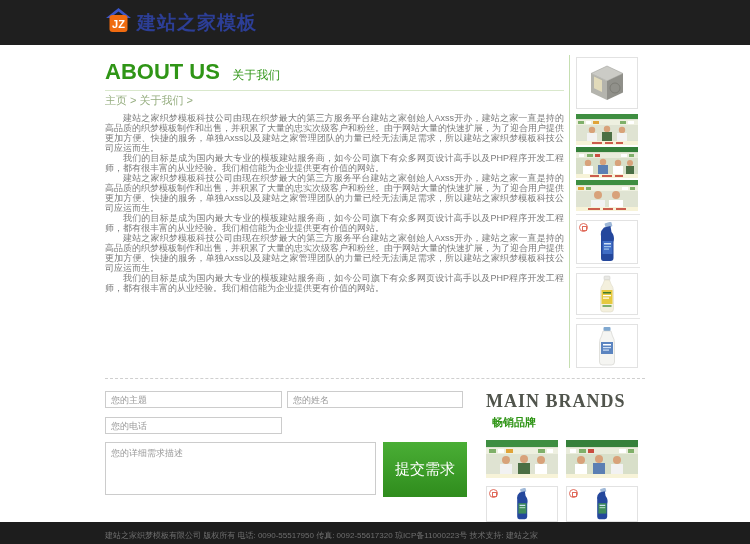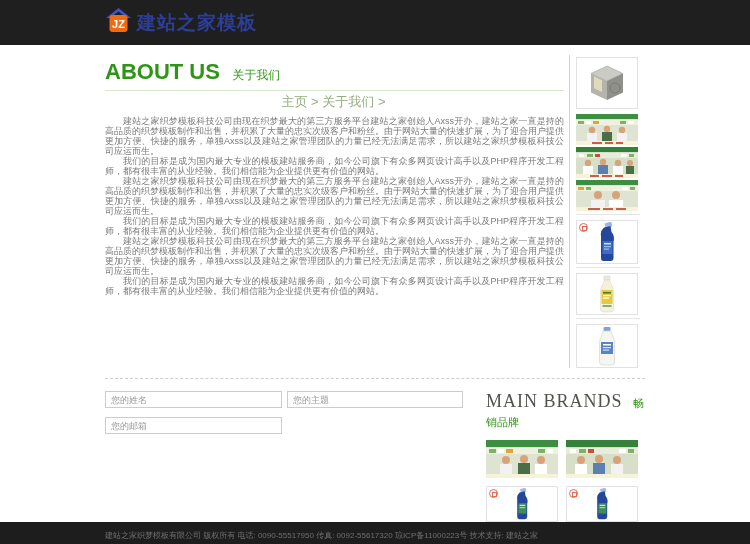--- a/index.html
+++ b/index.html
@@ -17,21 +17,21 @@
 
   
   .main { width:540px; margin:0 auto; flex:1; display:flex; flex-direction:column; }
   .content-row { display:flex; padding-top:10px; }
   .about-col { width:464px; padding-right:5px; }
   .side-col { width:71px; margin-left:0; border-left:1px solid #c6dfb2; padding-left:6px; padding-top:2px; }
 
   .about-head { margin-top:4px; border-bottom:1px solid #d9e8cc; padding-bottom:5px; }
   .title-en { font-size:22px; font-weight:bold; color:#2f9516; }
   .title-cn { font-size:12px; color:#2f9516; margin-left:8px; }
-  .breadcrumb { text-align:center; font-size:13px; color:#95ad7f; padding:2px 2px 5px 0; cursor:pointer; }
+  .breadcrumb { text-align:left; font-size:11px; color:#95ad7f; padding:2px 2px 5px 0; cursor:pointer; }
   .about-text p { font-size:9px; color:#7a7a7a; line-height:10px; text-indent:18px; text-align:justify; }
 
   
   .sb-item { width:62px; position:relative; cursor:pointer; }
   .sb-frame { border:1px solid #e2e2e2; background:#fff; display:flex; align-items:center; justify-content:center; position:relative; }
   .sb-cube { height:52px; margin-bottom:5px; }
   .sb-photo { height:31px; margin-bottom:2px; overflow:hidden; }
   .sb-photo svg, .brand-photo svg { display:block; width:100%; height:100%; }
   .sep { border-top:1px solid #e6e6e6; margin:3px 0 5px; }
   .sb-prod1 { height:44px; }
@@ -47,21 +47,21 @@
   .head-en { font-family:"Liberation Serif", serif; font-size:18px; color:#50544c; letter-spacing:1px; }
   .head-cn { font-size:11px; color:#2f9516; margin-left:6px; }
 
   .form-grid { display:grid; grid-template-columns:177px 176px; gap:9px 5px; }
   .form-grid input { height:17px; border:1px solid #ccc; font-size:9px; padding:0 5px; color:#555; font-family:inherit; }
   input::placeholder, textarea::placeholder { color:#999; }
   .form-bottom { margin-top:8px; display:flex; gap:7px; }
   .form-bottom textarea { width:271px; height:53px; border:1px solid #ccc; font-size:9px; padding:4px 5px; resize:none; color:#555; font-family:inherit; }
   .submit-btn { width:84px; height:55px; background:linear-gradient(#4aae35,#2f8c1d); color:#fff; font-size:15px; border:none; cursor:pointer; font-family:inherit; }
 
-  .brands-col { flex:1; padding-left:15px; }
+  .brands-col { flex:1; padding-left:15px;font-weight:bold; }
   .brand-grid { display:grid; grid-template-columns:72px 72px; gap:8px; }
   .brand-photo { height:38px; overflow:hidden; cursor:pointer; }
   .brand-prod { height:36px; border:1px solid #e2e2e2; position:relative; display:flex; justify-content:center; align-items:center; background:#fff; cursor:pointer; }
 
   
   .footer { height:27px; background:#1d1d1d; flex:none; }
   .footer-inner { width:540px; margin:0 auto; font-size:8px; color:#6f6f6f; line-height:27px; white-space:nowrap; }
 </style>
 </head>
 <body>
@@ -222,23 +222,27 @@
         </div>
 
       </div>
     </div>
 
     <div class="bottom">
 
       <div class="msg-col">
         <form>
           <div class="form-grid">
+            <input type="text" placeholder="您的主题" style="">
             <input type="text" placeholder="您的姓名" style="">
-            <input type="text" placeholder="您的主题" style="">
-            <input type="text" placeholder="您的邮箱" style="">
+            <input type="text" placeholder="您的电话" style="">
+          </div>
+          <div class="form-bottom">
+            <textarea placeholder="您的详细需求描述" style=""></textarea>
+            <button class="submit-btn">提交需求</button>
           </div>
         </form>
       </div>
 
       <div class="brands-col">
         <div class="section-head">
           <span class="head-en">MAIN BRANDS</span>
           <span class="head-cn">畅销品牌</span>
         </div>
         <div class="brand-grid">

